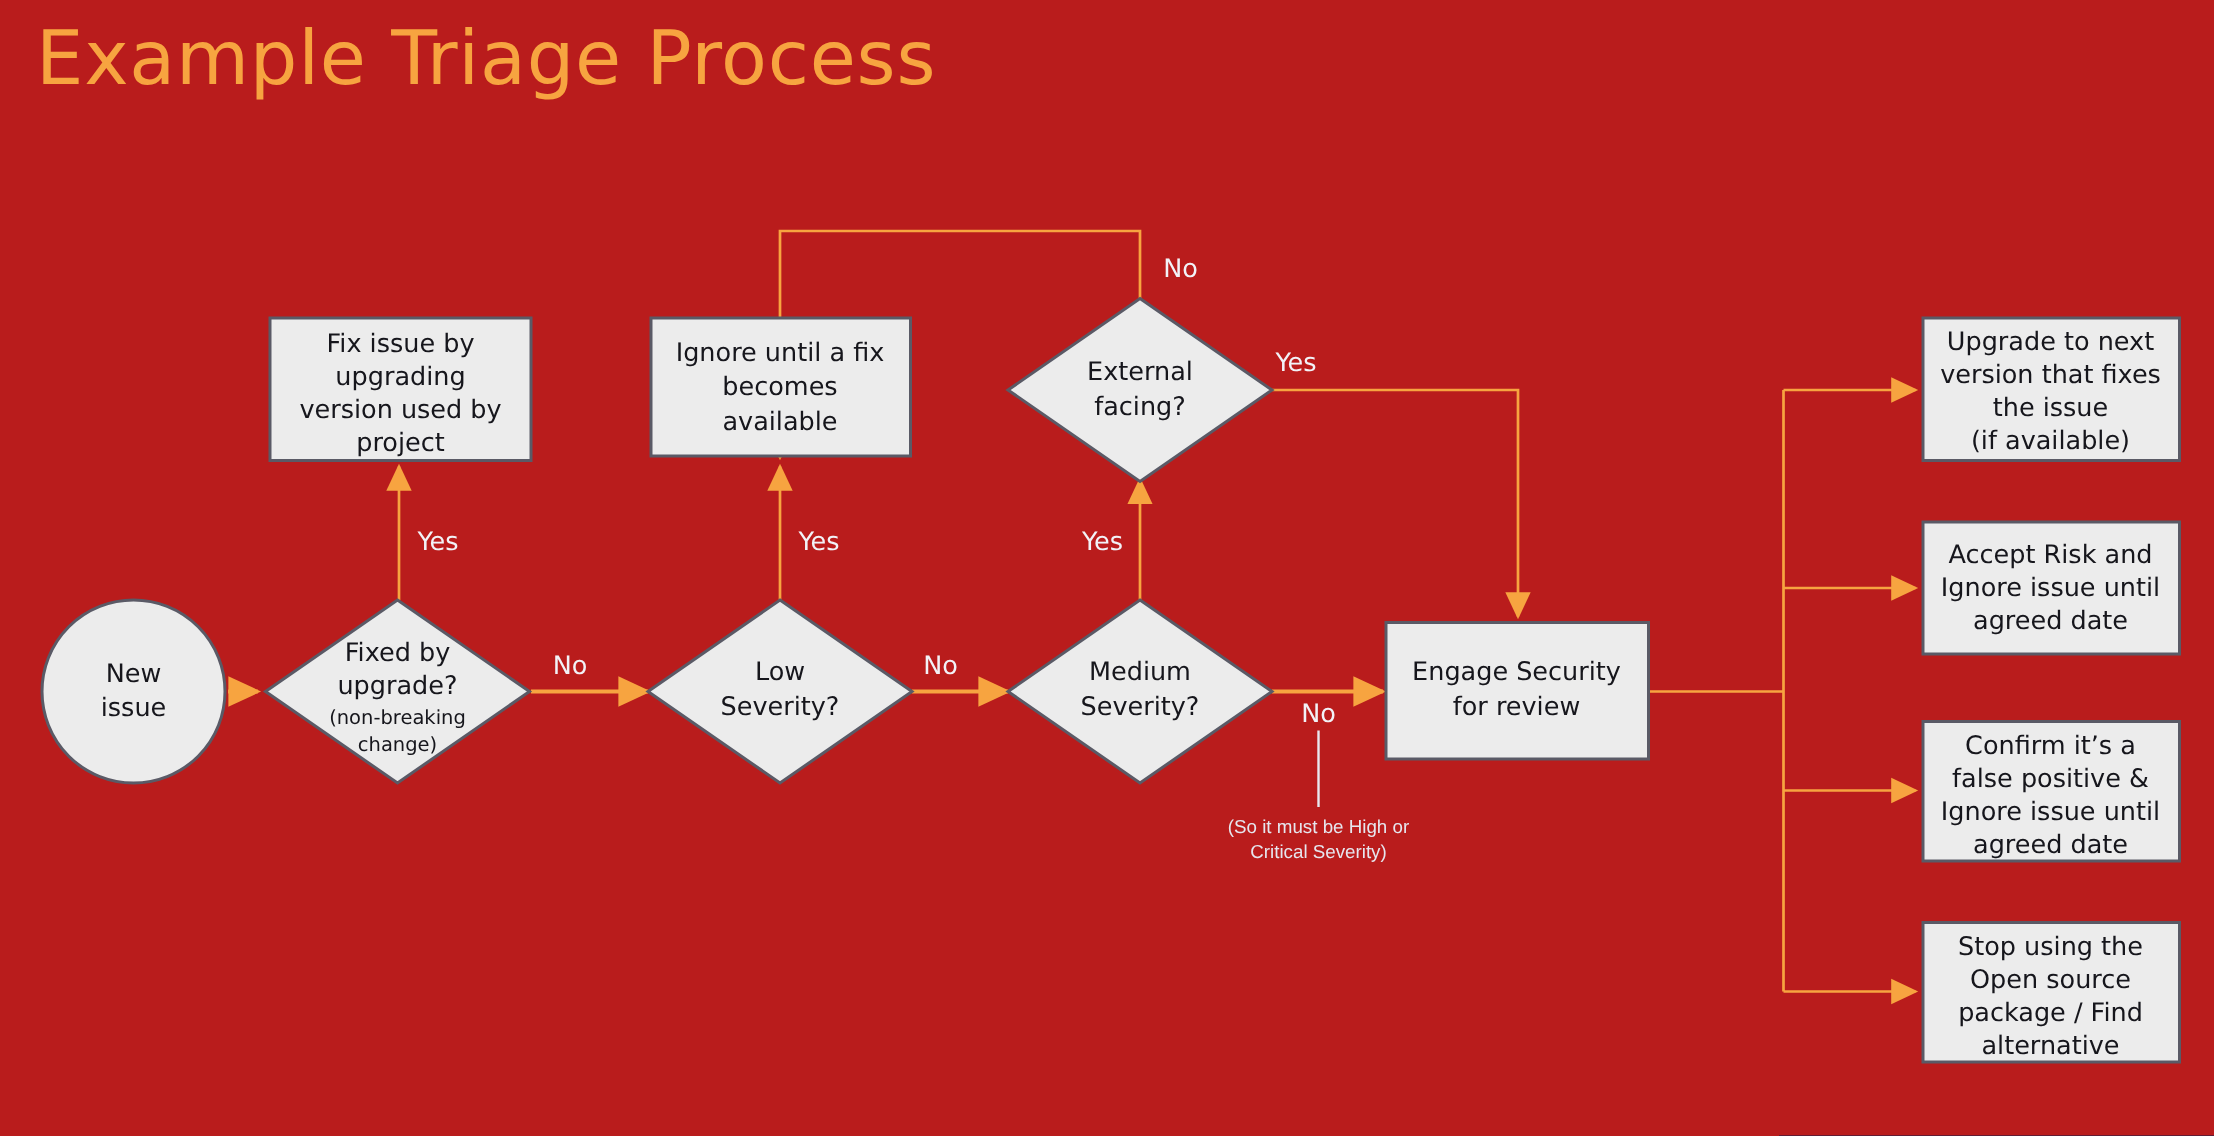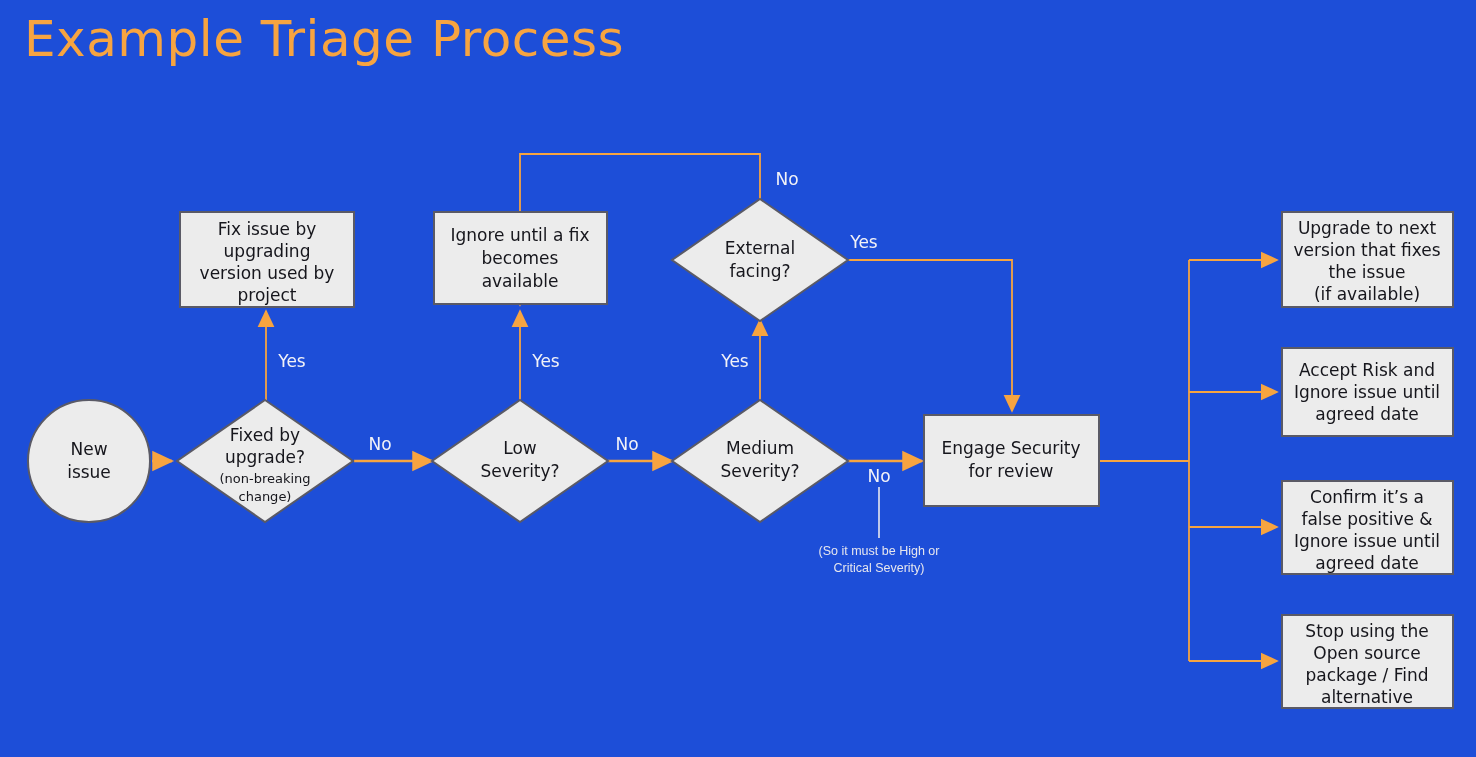--- a/index.html
+++ b/index.html
@@ -4,21 +4,21 @@
 <style>
   html, body {
     margin: 0;
     padding: 0;
     background: #201f48;
   }
   #canvas {
     position: relative;
     width: 1476px;
     height: 757px;
-    background: #1d4ed8;
+    background: #b91c1c;
     overflow: hidden;
     font-family: "DejaVu Sans", "Liberation Sans", sans-serif;
     text-align: center;
   }
   #title {
     position: absolute;
     left: 24px;
     top: 10px;
     font-family: "DejaVu Sans", "Liberation Sans", sans-serif;
     font-size: 50px;

